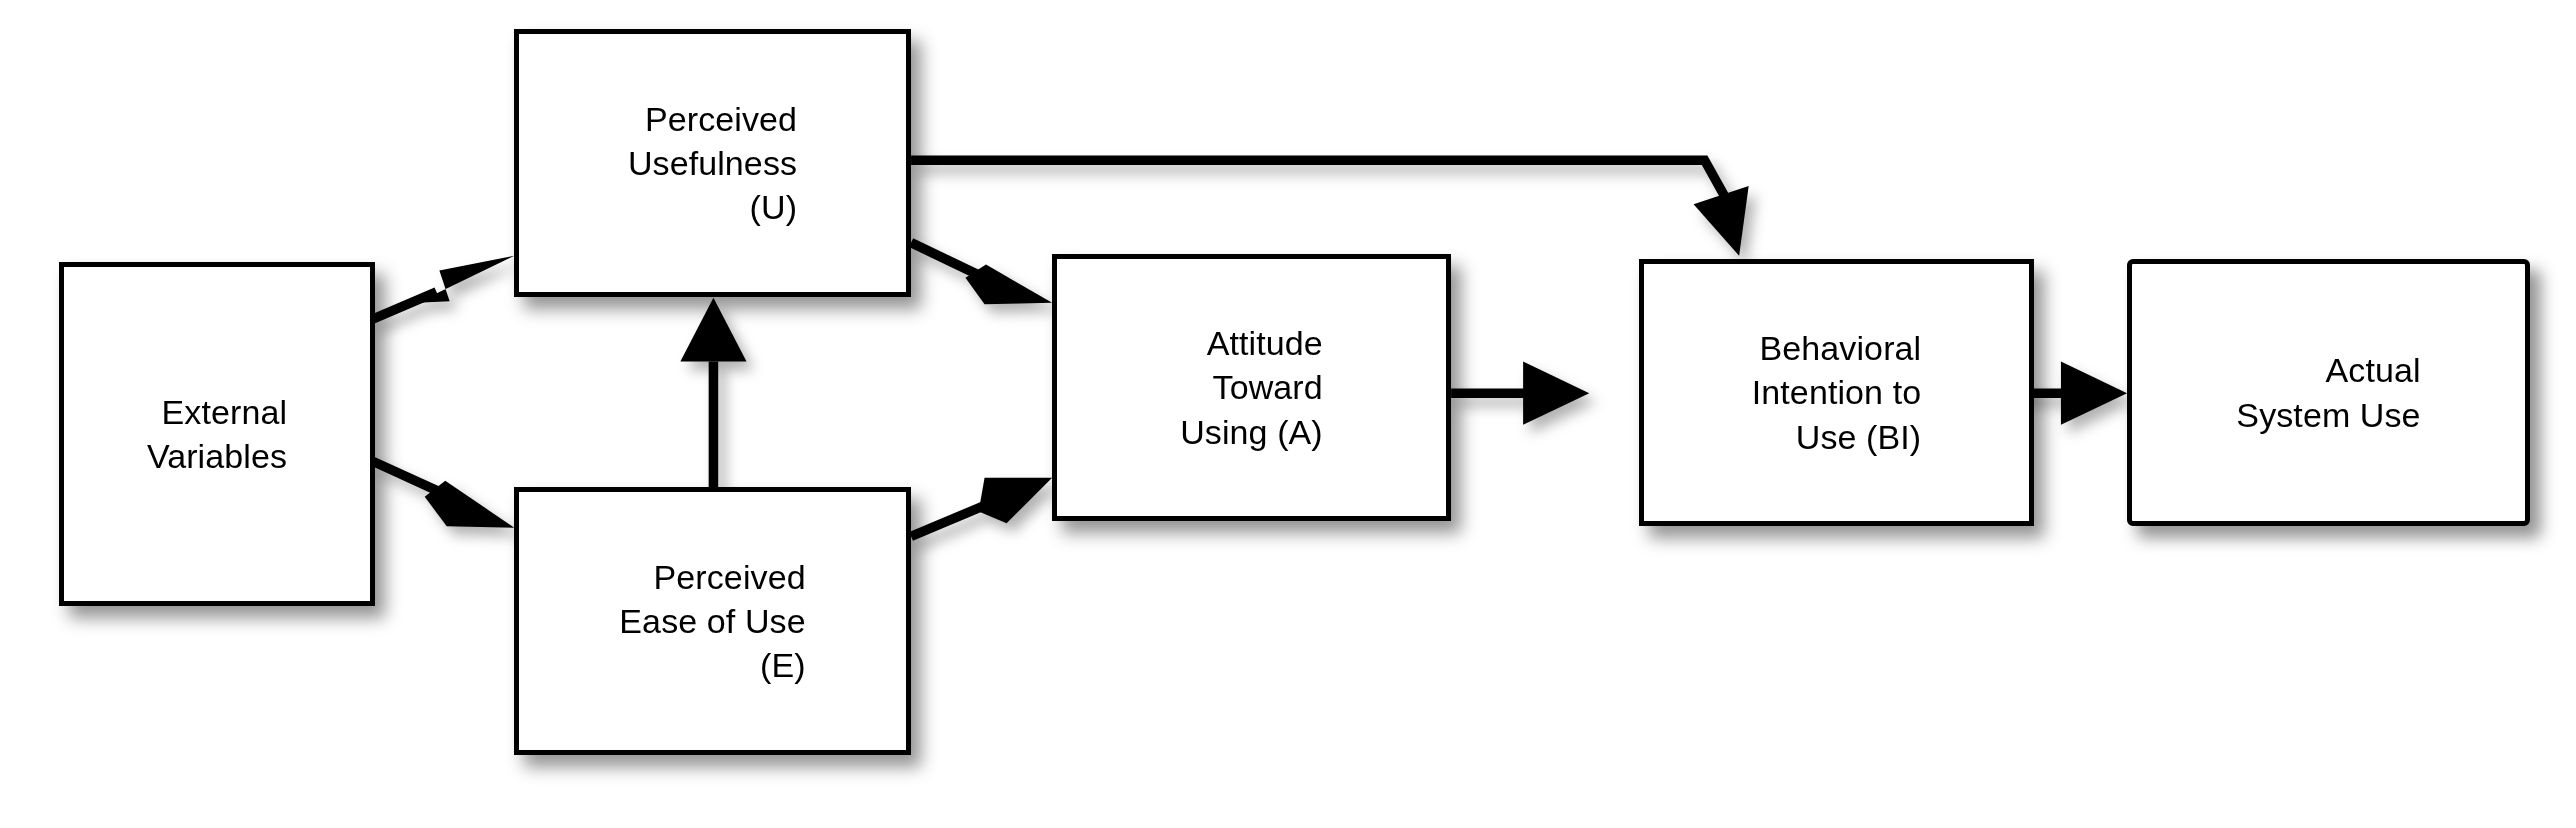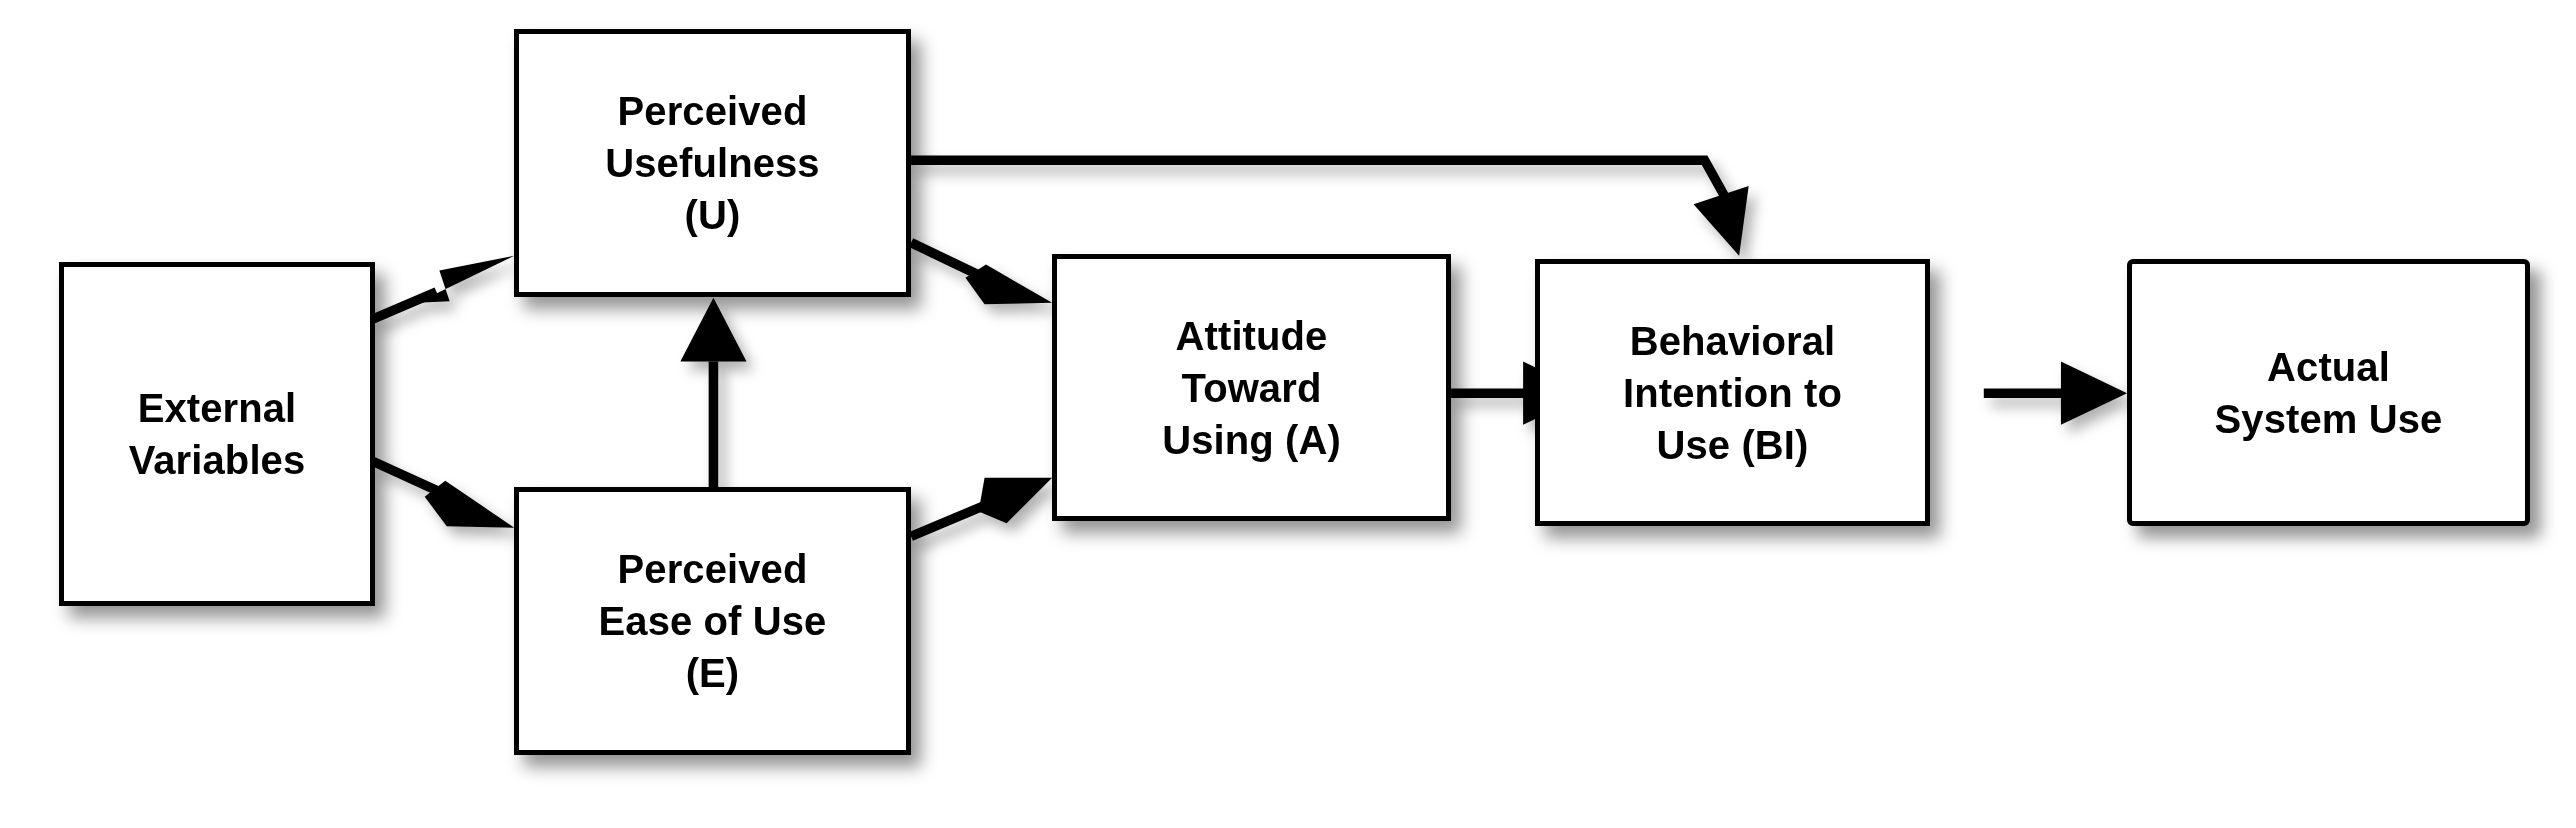--- a/index.html
+++ b/index.html
@@ -32,28 +32,27 @@
     background: #ffffff;
     border: 5.1px solid #000000;
     display: flex;
     align-items: center;
     justify-content: center;
     box-shadow: 10.3px 11.8px 16px rgba(0,0,0,0.42);
     z-index: 5;
   }
   .node-label {
     display: block;
-    text-align: center;
+    text-align: right;
     color: #000000;
-    font-size: 40px;
+    font-size: 34px;
     line-height: 1.30;
     letter-spacing: 0.1px;
     white-space: pre-line;
     padding: 0 5.9px;
-    font-weight: bold;
   }
 </style>
 </head>
 <body>
 
 <div id="canvas">
 
   <svg id="edges" viewBox="0 0 3506 1128" width="2576" height="829" xmlns="http://www.w3.org/2000/svg" aria-hidden="true">
 
     <defs>
@@ -119,21 +118,21 @@
 Ease of Use
 (E)</span>
   </div>
 
   <div class="node" style="left:1052px; top:254px; width:399px; height:267px;">
     <span class="node-label">Attitude
 Toward
 Using (A)</span>
   </div>
 
-  <div class="node" style="left:1535px; top:259px; width:395px; height:267px;">
+  <div class="node" style="left:1639px; top:259px; width:395px; height:267px;">
     <span class="node-label">Behavioral
 Intention to
 Use (BI)</span>
   </div>
 
   <div class="node" style="left:2127px; top:259px; width:403px; height:267px;border-radius:6px;">
     <span class="node-label">Actual
 System Use</span>
   </div>
 

